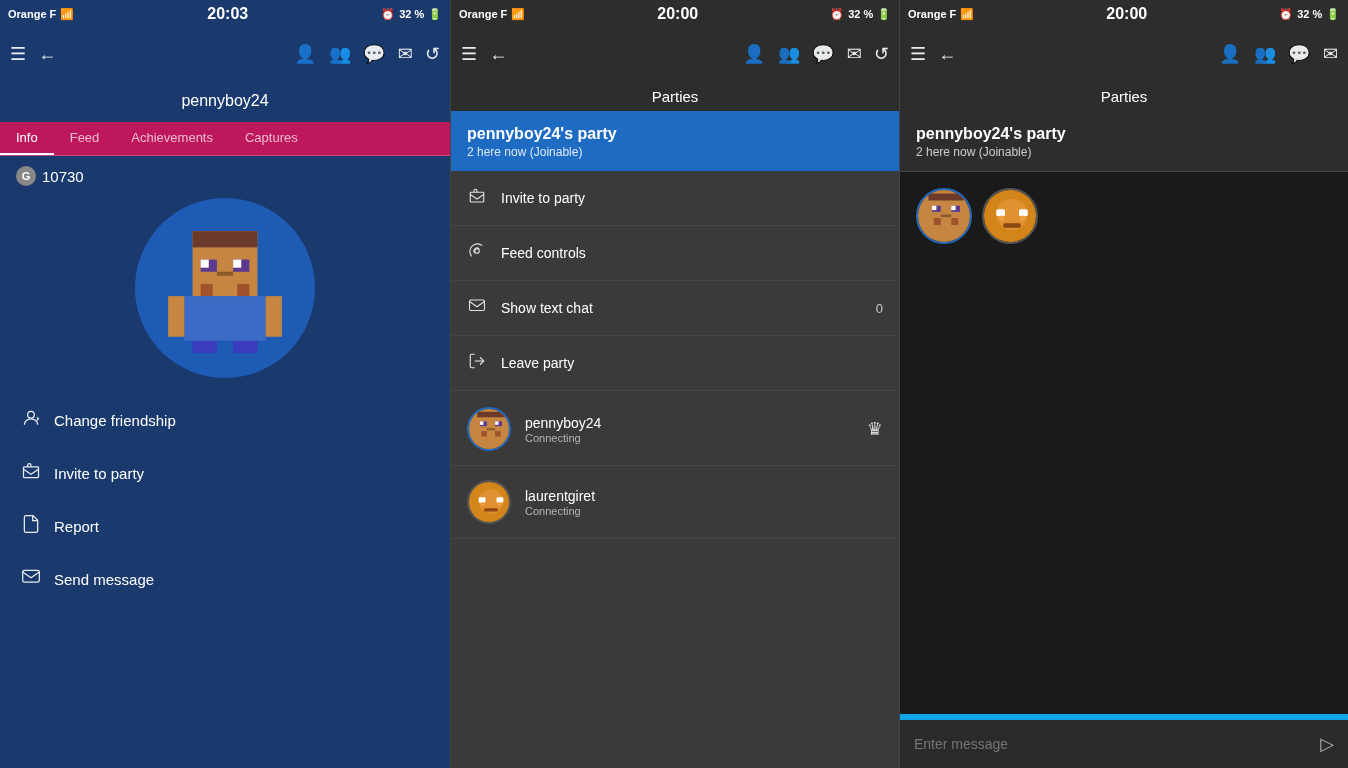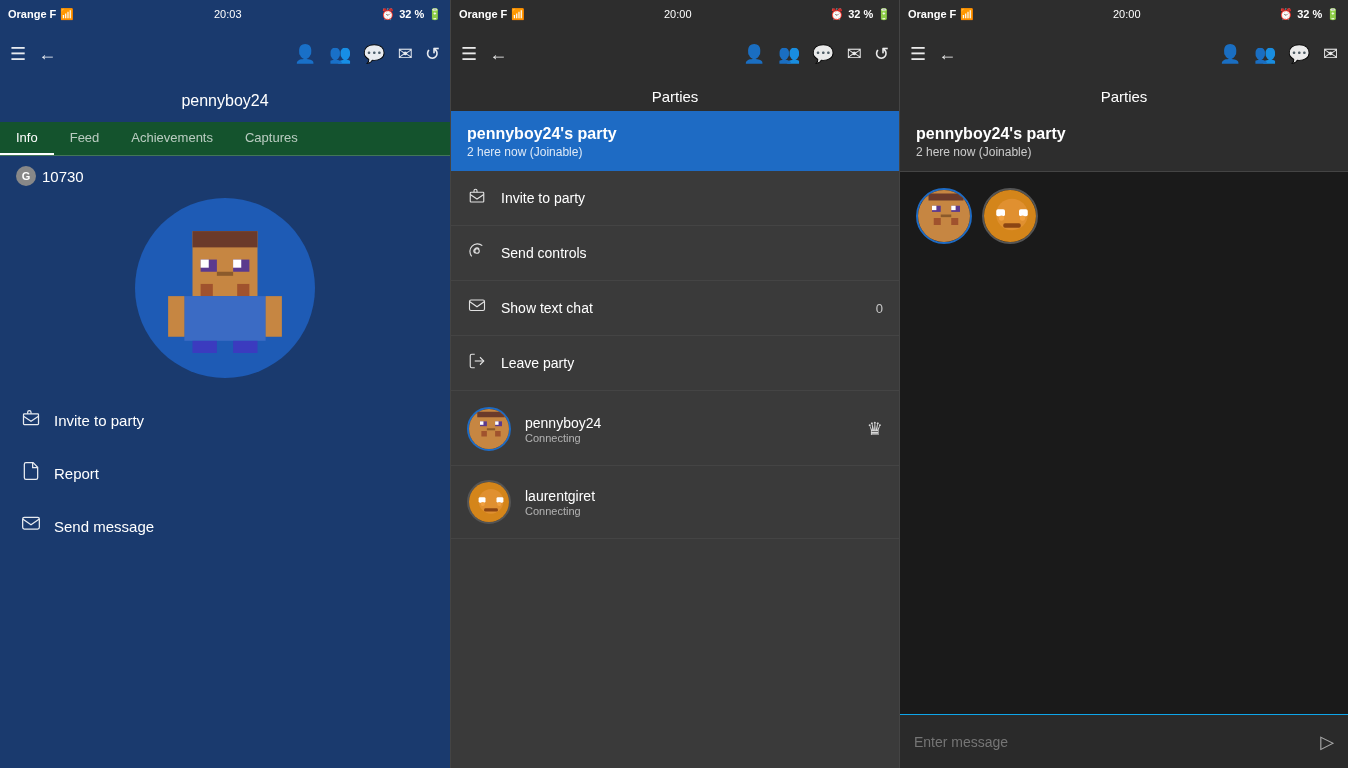--- a/index.html
+++ b/index.html
@@ -26,21 +26,21 @@
       display: flex;
       justify-content: space-between;
       align-items: center;
       height: 28px;
       padding: 12px 8px;
       font-size: 11px;
       font-weight: 600;
       color: #fff;
     }
     .status-left { display: flex; align-items: center; gap: 4px; }
-    .status-center { font-weight: 400; font-size: 11px; }
+    .status-center { font-weight: 700; font-size: 16px; }
     .status-right { display: flex; align-items: center; gap: 4px; font-size: 11px; }
 
     
     .toolbar {
       display: flex;
       align-items: center;
       height: 52px;
       padding: 0 10px;
       gap: 12px;
     }
@@ -67,21 +67,21 @@
     }
     .profile-username {
       color: #fff;
       font-size: 16px;
       font-weight: 500;
       padding: 2px 0 8px;
     }
 
     .profile-tabs {
       display: flex;
-      background: #14532d;
+      background: #be185d;
       border-bottom: 1px solid rgba(255,255,255,0.2);
     }
     .profile-tab {
       color: rgba(255,255,255,0.7);
       font-size: 13px;
       padding: 8px 16px;
       cursor: pointer;
       border-bottom: 2px solid transparent;
     }
     .profile-tab.active {
@@ -303,21 +303,21 @@
     .chat-messages {
       flex: 1;
       background: #1a1a1a;
       padding: 10px;
     }
 
     .chat-input-bar {
       display: flex;
       align-items: center;
       background: #2a2a2a;
-      border-top: 1px solid #0ea5e9;
+      border-top: 6px solid #0ea5e9;
       padding: 10px 14px;
       gap: 10px;
       height: 54px;
     }
     .chat-input {
       flex: 1;
       background: transparent;
       border: none;
       outline: none;
       color: rgba(255,255,255,0.5);
@@ -407,20 +407,30 @@
           <rect x="4" y="36" width="8" height="20" fill="#C68642"></rect>
           <rect x="52" y="36" width="8" height="20" fill="#C68642"></rect>
 
           <rect x="16" y="58" width="12" height="6" fill="#3B3BBF"></rect>
           <rect x="36" y="58" width="12" height="6" fill="#3B3BBF"></rect>
         </svg>
       </div>
     </div>
 
     <div class="profile-actions">
+      <div class="profile-action-item">
+        <span class="profile-action-icon">
+          <svg width="20" height="20" viewBox="0 0 24 24" fill="none" stroke="white" stroke-width="1.5">
+              <circle cx="12" cy="8" r="4"></circle>
+              <path d="M4 20c0-4 3.6-7 8-7s8 3 8 7"></path>
+              <path d="M19 11l2 2-2 2" stroke="white" stroke-width="1.5"></path>
+            </svg>
+        </span>
+        <span>Change friendship</span>
+      </div>
       <div class="profile-action-item">
         <span class="profile-action-icon">
           <svg width="20" height="20" viewBox="0 0 24 24" fill="none" stroke="white" stroke-width="1.5">
               <rect x="3" y="7" width="18" height="13" rx="1"></rect>
               <path d="M3 10l9 6 9-6"></path>
               <path d="M8 7V5a2 2 0 0 1 4 0v2"></path>
             </svg>
         </span>
         <span>Invite to party</span>
       </div>
@@ -490,21 +500,21 @@
       </span>
       <span>Invite to party</span>
     </div>
     <div class="party-menu-item">
       <span class="party-menu-icon">
         <svg width="18" height="18" viewBox="0 0 24 24" fill="none" stroke="white" stroke-width="1.5">
             <circle cx="12" cy="12" r="3"></circle>
             <path d="M19.07 4.93A10 10 0 0 0 5 19.07M14.83 9.17A4 4 0 0 0 9.17 14.83"></path>
           </svg>
       </span>
-      <span>Send controls</span>
+      <span>Feed controls</span>
     </div>
     <div class="party-menu-item">
       <span class="party-menu-icon">
         <svg width="18" height="18" viewBox="0 0 24 24" fill="none" stroke="white" stroke-width="1.5">
             <rect x="2" y="4" width="20" height="14" rx="2"></rect>
             <polyline points="2,6 12,13 22,6"></polyline>
           </svg>
       </span>
       <span>Show text chat</span>
       <span class="party-menu-badge">0</span>

